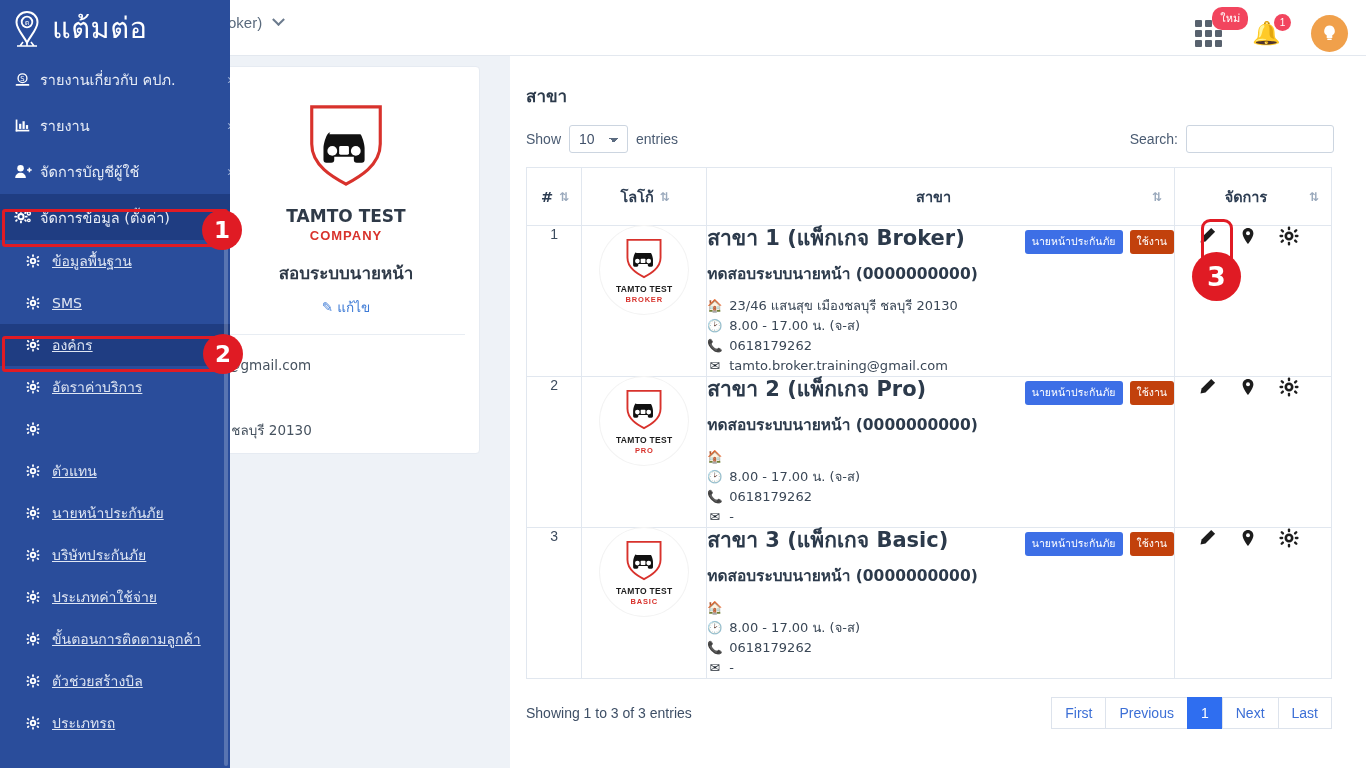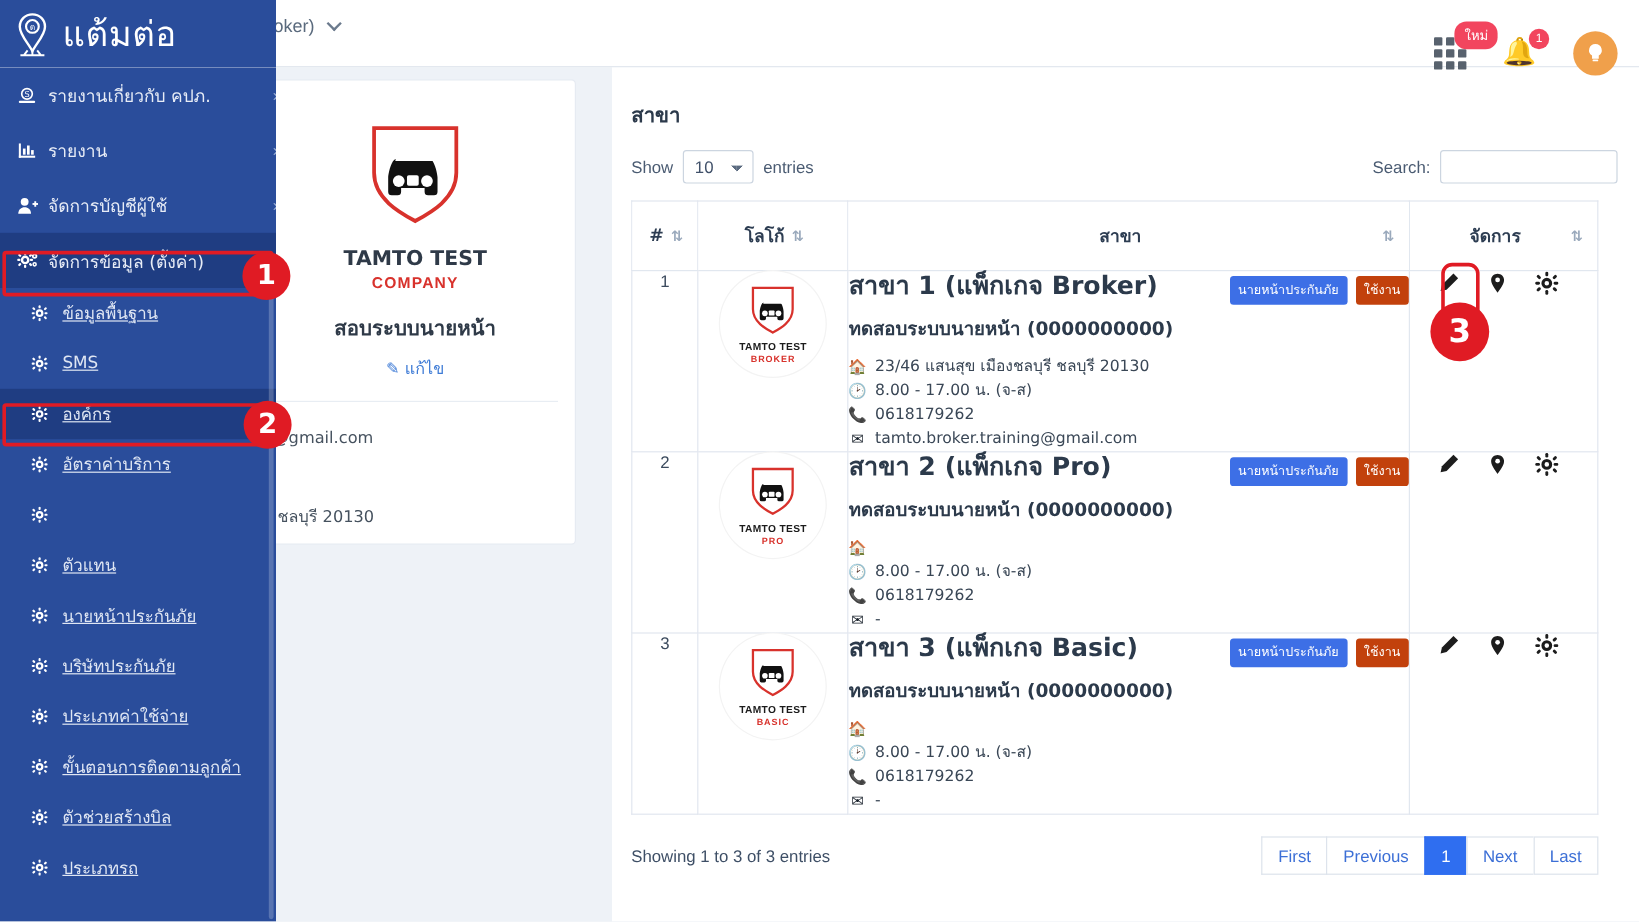--- a/index.html
+++ b/index.html
@@ -30,21 +30,21 @@
     position: absolute; left: 228px; top: 14px;
     display: flex; align-items: center; gap: 12px;
     color: #5a6a7d; font-size: 15px; white-space: nowrap;
   }
   .chev-down {
     display: inline-block; width: 9px; height: 9px;
     border-right: 2px solid #6b7a8d; border-bottom: 2px solid #6b7a8d;
     transform: rotate(45deg) translate(-2px,-2px);
   }
   .topbar-right {
-    position: absolute; right: 18px; top: 16px; height: 56px;
+    position: absolute; right: 18px; top: 5px; height: 56px;
     display: flex; align-items: center; gap: 30px;
   }
   .grid-icon-wrap { position: relative; }
   .grid-icon {
     display: grid; grid-template-columns: repeat(3, 7px);
     grid-template-rows: repeat(3, 7px); gap: 3px;
   }
   .grid-icon i { background: #58626e; display: block; border-radius: 1px; }
   .new-badge {
     position: absolute; left: 17px; top: -13px;
@@ -114,21 +114,21 @@
   .pc-div { border-top: 1px solid #e8edf3; margin: 16px 0 0; }
   .pc-line {
     font-size: 13.5px; color: #46525f; margin-top: 22px;
     font-family: "DejaVu Sans", sans-serif;
   }
   .pc-line.l2 { margin-top: 46px; }
 
   
   .main {
     position: absolute; top: 56px; left: 510px; width: 856px; height: 712px;
-    background: #ffffff; padding: 26px 18px 0 16px;
+    background: #ffffff; padding: 26px 32px 0 16px;
   }
   .panel-title {
     font-size: 17px; color: #2c3a4b; font-weight: bold;
     font-family: "DejaVu Sans", sans-serif;
   }
   .tbl-controls {
     display: flex; align-items: center; justify-content: space-between;
     margin-top: 16px;
   }
   .show-entries {

